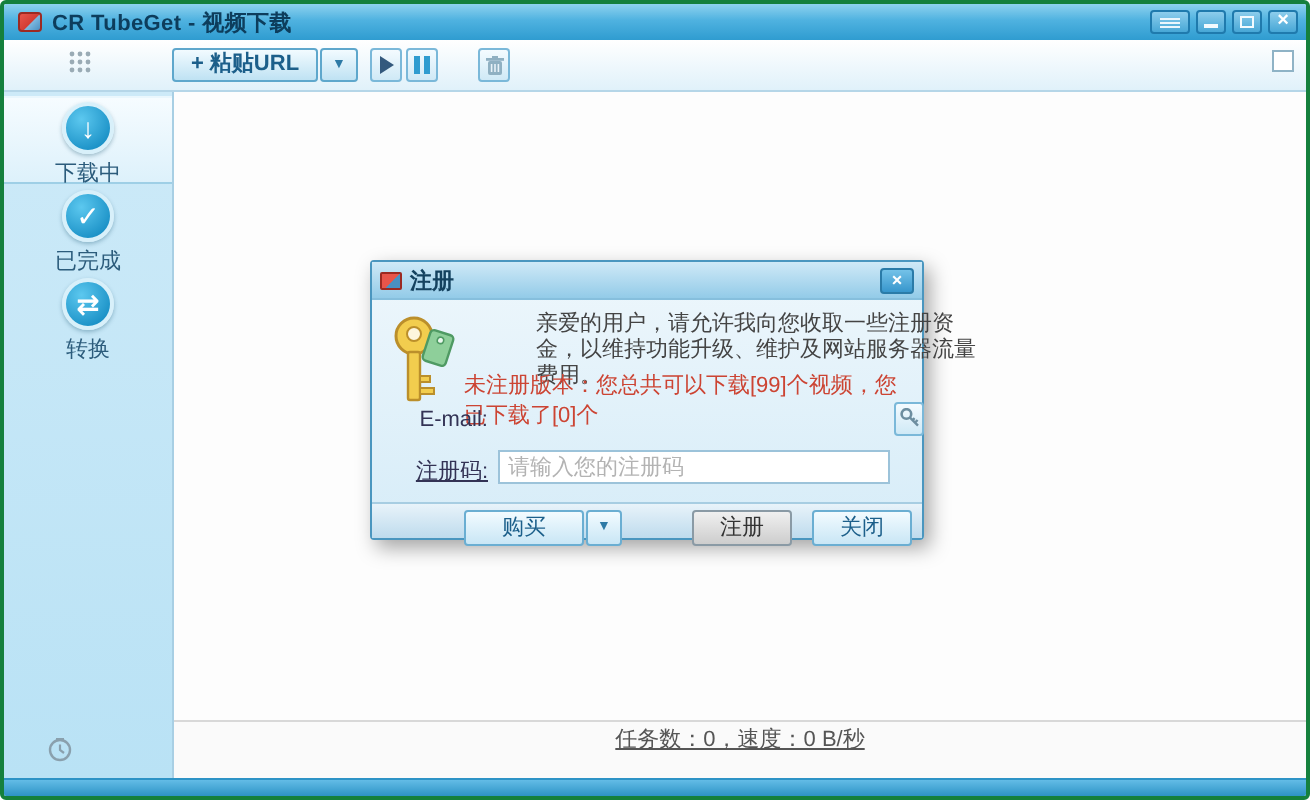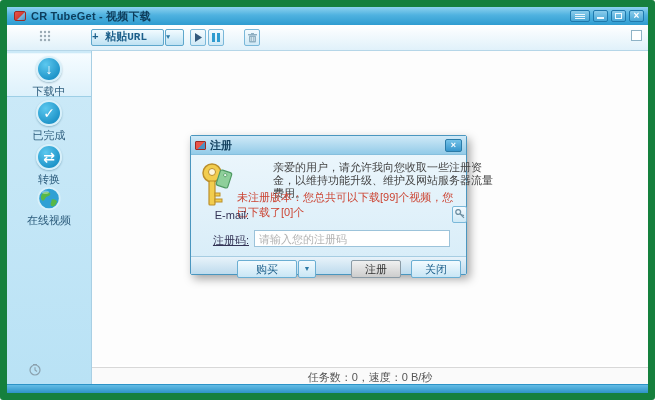--- a/index.html
+++ b/index.html
@@ -1,19 +1,19 @@
 <!DOCTYPE html>
 <html><head>
 <meta charset="utf-8">
 <style>
   * { margin:0; padding:0; box-sizing:border-box; }
   html,body { width:655px; height:400px; font-family:"Liberation Sans","DejaVu Sans",sans-serif; }
   .window {
     position:relative; width:655px; height:400px;
-    border:7px solid #15803d; border-radius:3px; overflow:hidden;
+    border:2px solid #15803d; border-radius:3px; overflow:hidden;
     background:#ffffff;
   }
   
   .titlebar {
     position:absolute; left:0; top:0; right:0; height:18px;
     background:linear-gradient(180deg,#8ed2ef 0%,#4fb2e0 45%,#2f9cd0 100%);
     display:flex; align-items:center; padding:0 4px;
   }
   .app-icon { width:12px; height:10px; border-radius:2px;
     background:linear-gradient(135deg,#e8554a 0%,#d23c33 55%,#7db9e0 56%,#4a90c2 100%);
@@ -34,21 +34,21 @@
   .toolbar {
     position:absolute; left:0; top:18px; right:0; height:26px;
     background:linear-gradient(#ffffff,#e0f1fa);
     border-bottom:1px solid #b5d6e8;
   }
   .grip { position:absolute; left:32px; top:5px; }
   .tb-btn {
     position:absolute; height:17px; top:4px;
     border:1px solid #5ea7cc; border-radius:2px;
     background:linear-gradient(#f2fbff,#bfe2f3);
-    font-size:11px; color:#1c5f8a; text-align:left; line-height:15px; cursor:pointer;font-family:Liberation Mono, monospace;
+    font-size:11px; color:#1c5f8a; text-align:center; line-height:15px; cursor:pointer;
   }
   .paste { left:84px; width:73px; font-weight:bold; }
   .paste-drop { left:158px; width:19px; font-size:7px; color:#2d7aa6; }
   .icon-btn { position:absolute; top:4px; width:16px; height:17px;
     border:1px solid #7ab8d9; border-radius:2px;
     background:linear-gradient(#f4fbff,#cfe9f6);
     display:flex; align-items:center; justify-content:center; cursor:pointer; }
   .ib-play { left:183px; } .ib-pause { left:201px; } .ib-trash { left:237px; }
   .clip-check { position:absolute; right:6px; top:5px; display:flex; align-items:center; gap:4px; cursor:pointer; }
   .clip-check .box { width:11px; height:11px; background:#fff; border:1px solid #8fb3c6; }
@@ -63,23 +63,23 @@
     display:flex; flex-direction:column; align-items:center; cursor:pointer; }
   .side-item.active { background:linear-gradient(#f6fcff,#ddf1fb); border-top:1px solid #eaf7fd; border-bottom:1px solid #9ecfe6; }
   .circle-ic { width:26px; height:26px; border-radius:50%; margin-top:2px;
     background:radial-gradient(circle at 35% 30%, #5cc8ef, #1d93c8 75%);
     border:2px solid #d8f0fa; box-shadow:0 1px 2px rgba(20,80,110,.35);
     color:#fff; font-weight:bold; font-size:14px; text-align:center; line-height:22px; }
   .side-lbl { font-size:11px; color:#2c5c7c; margin-top:2px; }
   .clock { position:absolute; left:22px; bottom:8px; }
   
   .main { position:absolute; left:85px; top:44px; right:0; bottom:28px; background:#fdfdfd; }
-  .statusbar { position:absolute; left:85px; right:0; bottom:9px; height:17px;
+  .statusbar { position:absolute; left:85px; right:0; bottom:9px; height:29px;
     background:#fafafa; border-top:1px solid #d8d8d8;
-    font-size:11px; color:#555; text-align:center; line-height:18px; }
+    font-size:11px; color:#555; text-align:center; line-height:18px;text-decoration:underline; }
   .bottom-frame { position:absolute; left:0; right:0; bottom:0; height:9px;
     background:linear-gradient(#63bce6,#2d93c6); border-top:1px solid #2d93c6; }
   
   .dialog { position:absolute; left:183px; top:128px; width:277px; height:140px;
     border:1px solid #4a96bf; background:linear-gradient(#eef7fc,#d6ecf8);
     box-shadow:3px 4px 10px rgba(0,0,0,.35); border-radius:2px; }
   .dlg-title { position:absolute; left:0; top:0; right:0; height:19px;
     background:linear-gradient(#cfe9f7,#93cbe8); border-bottom:1px solid #86bfdd;
     display:flex; align-items:center; padding:0 4px; }
   .dlg-icon { width:11px; height:9px; border-radius:1px;
@@ -177,29 +177,20 @@
       <div class="side-lbl">下载中</div>
     </div>
     <div class="side-item" style="top:47px">
       <div class="circle-ic">✓</div>
       <div class="side-lbl">已完成</div>
     </div>
     <div class="side-item" style="top:91px">
       <div class="circle-ic">⇄</div>
       <div class="side-lbl">转换</div>
     </div>
-    <div class="side-item" style="top:133px">
-      <svg width="28" height="28" viewBox="0 0 28 28" style="margin-top:2px">
-        <circle cx="14" cy="14" r="12" fill="#2fa0d4" stroke="#d8f0fa" stroke-width="2"></circle>
-        <path d="M6 9 q4 -4 8 -2 q3 2 0 4 q-4 1 -5 4 q-1 2 -3 1 q-2 -3 0 -7z" fill="#58b847"></path>
-        <path d="M17 15 q4 -1 6 2 q-1 5 -5 6 q-3 -1 -2 -4 q1 -2 1 -4z" fill="#58b847"></path>
-        <ellipse cx="10" cy="7" rx="4" ry="2" fill="#ffffff" opacity=".35"></ellipse>
-      </svg>
-      <div class="side-lbl">在线视频</div>
-    </div>
     <svg class="clock" width="12" height="12" viewBox="0 0 12 12">
       <circle cx="6" cy="6" r="5" fill="none" stroke="#8aa0ad" stroke-width="1.2"></circle>
       <path d="M6 3.2 V6 L8 7.5" fill="none" stroke="#8aa0ad" stroke-width="1.1"></path>
       <rect x="4" y="0" width="4" height="1" fill="#8aa0ad"></rect>
     </svg>
   </div>
 
   <div class="main"></div>
 
   <div class="statusbar">

